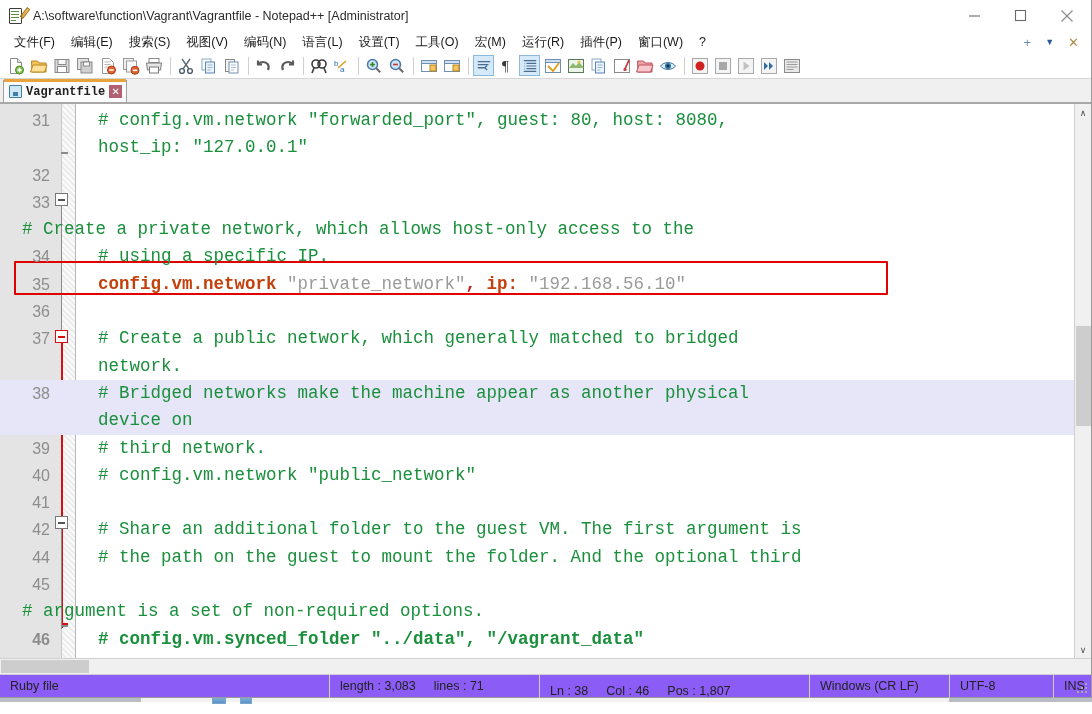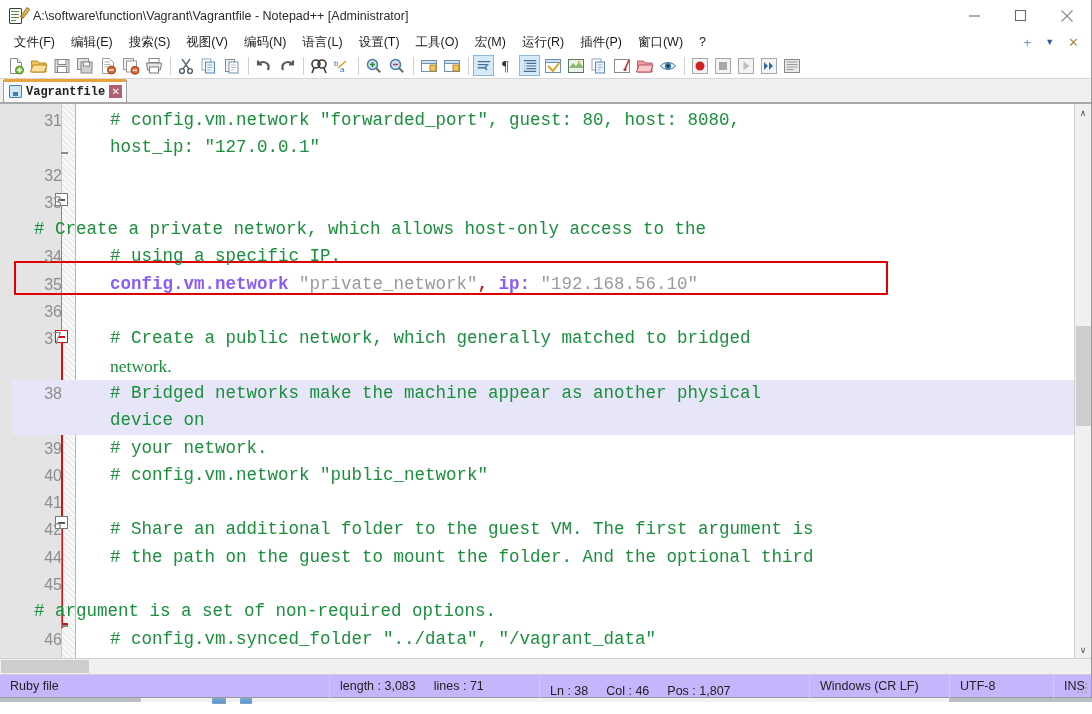--- a/index.html
+++ b/index.html
@@ -160,37 +160,37 @@
   }
   .gutter-stripe {
     position: absolute; right: 0; top: 0; bottom: 0; width: 14px;
     background: repeating-linear-gradient(45deg,#fafafa 0 2px,#ededed 2px 4px);
     border-left: 1px solid #c9c9c9;
   }
   .code-area {
     flex: 1; position: relative; background: #ffffff; overflow: hidden;
   }
   .code-inner {
-    position: absolute; left: 12px; top: 0; right: 0;
+    position: absolute; left: 0; top: 0; right: 0;
     padding-top: 3px;
   }
   .ln-row {
     display: flex; position: relative;
     font-family: "Liberation Mono", monospace;
     font-size: 17.5px; line-height: 27.3px;
     white-space: pre;
   }
   .ln-num {
     width: 76px; flex: none; text-align: right; padding-right: 26px;
     color: #8d8d8d; font-size: 16px; font-family: "Liberation Sans", sans-serif;
     line-height: 27.3px;
   }
   .ln-code { padding-left: 22px; flex: 1; }
   .cmt { color: #1a8f3c; }
-  .kw  { color: #8b5cf6; font-weight: bold; }
+  .kw  { color: #c2410c; font-weight: bold; }
   .str { color: #9a9a9a; }
   .op  { color: #c02020; font-weight: bold; }
   .hl-line { background: #e6e6f8; }
 
   
   .fold-overlay { position: absolute; left: 0; top: 0; width: 76px; height: 100%;
     pointer-events: none; }
   .fold-box {
     position: absolute; width: 13px; height: 13px; background: #fff;
     border: 1px solid #777; left: 55px;
@@ -237,21 +237,21 @@
     height: 16px; background: #f0f0f0; flex: none;
     border-top: 1px solid #cfcfcf; position: relative;
   }
   .hs-thumb {
     position: absolute; top: 1px; left: 1px; height: 13px; width: 88px;
     background: #cdcdcd;
   }
 
   
   .statusbar {
-    height: 23px; background: #c4b5fd; flex: none;
+    height: 23px; background: #8b5cf6; flex: none;
     display: flex; align-items: center; position: relative;
     border-top: 1px solid #cfcfcf;
     font-size: 12.5px; color: #222;
   }
   .sb-cell {
     height: 23px; display: flex; align-items: center; padding-left: 10px;
     border-right: 1px solid #cfcfcf; white-space: nowrap;
     font-family: "Liberation Sans", sans-serif;
   }
   .sb-group { display: flex; align-items: center; gap: 18px; }
@@ -589,30 +589,30 @@
       <div class="code-area">
         <div class="code-inner" id="code-lines">
             <div class="ln-row" style="position: relative; z-index: 1;"><div class="ln-num">31</div><div class="ln-code"><span class="cmt"># config.vm.network "forwarded_port", guest: 80, host: 8080,</span></div></div>
             <div class="ln-row" style="position: relative; z-index: 1;"><div class="ln-num"></div><div class="ln-code"><span class="cmt">host_ip: "127.0.0.1"</span></div></div>
             <div class="ln-row" style="position: relative; z-index: 1;"><div class="ln-num">32</div><div class="ln-code"><span class="cmt"></span></div></div>
             <div class="ln-row" style="position: relative; z-index: 1; flex-direction: column;"><div class="ln-num">33</div><div class="ln-code"><span class="cmt"># Create a private network, which allows host-only access to the</span></div></div>
             <div class="ln-row" style="position: relative; z-index: 1;"><div class="ln-num">34</div><div class="ln-code"><span class="cmt"># using a specific IP.</span></div></div>
             <div class="ln-row" style="position: relative; z-index: 1;"><div class="ln-num">35</div><div class="ln-code"><span class="kw">config.vm.network </span><span class="str">"private_network"</span><span class="op">, </span><span class="kw">ip: </span><span class="str">"192.168.56.10"</span></div></div>
             <div class="ln-row" style="position: relative; z-index: 1;"><div class="ln-num">36</div><div class="ln-code"><span class="cmt"></span></div></div>
             <div class="ln-row" style="position: relative; z-index: 1;"><div class="ln-num">37</div><div class="ln-code"><span class="cmt"># Create a public network, which generally matched to bridged</span></div></div>
-            <div class="ln-row" style="position: relative; z-index: 1; font-family: Liberation Serif, serif;"><div class="ln-num"></div><div class="ln-code"><span class="cmt">network.</span></div></div>
+            <div class="ln-row" style="position: relative; z-index: 1;"><div class="ln-num"></div><div class="ln-code"><span class="cmt">network.</span></div></div>
             <div class="ln-row hl-line" style="position: relative; z-index: 1;"><div class="ln-num" style="background: transparent;">38</div><div class="ln-code"><span class="cmt"># Bridged networks make the machine appear as another physical</span></div></div>
             <div class="ln-row hl-line" style="position: relative; z-index: 1;"><div class="ln-num" style="background: transparent;"></div><div class="ln-code"><span class="cmt">device on</span></div></div>
-            <div class="ln-row" style="position: relative; z-index: 1;"><div class="ln-num">39</div><div class="ln-code"><span class="cmt"># your network.</span></div></div>
+            <div class="ln-row" style="position: relative; z-index: 1;"><div class="ln-num">39</div><div class="ln-code"><span class="cmt"># third network.</span></div></div>
             <div class="ln-row" style="position: relative; z-index: 1;"><div class="ln-num">40</div><div class="ln-code"><span class="cmt"># config.vm.network "public_network"</span></div></div>
             <div class="ln-row" style="position: relative; z-index: 1; justify-content: space-between;"><div class="ln-num">41</div><div class="ln-code"><span class="cmt"></span></div></div>
             <div class="ln-row" style="position: relative; z-index: 1;"><div class="ln-num">42</div><div class="ln-code"><span class="cmt"># Share an additional folder to the guest VM. The first argument is</span></div></div>
             <div class="ln-row" style="position: relative; z-index: 1;"><div class="ln-num">44</div><div class="ln-code"><span class="cmt"># the path on the guest to mount the folder. And the optional third</span></div></div>
             <div class="ln-row" style="position: relative; z-index: 1; flex-direction: column;"><div class="ln-num">45</div><div class="ln-code"><span class="cmt"># argument is a set of non-required options.</span></div></div>
-            <div class="ln-row" style="position: relative; z-index: 1;"><div class="ln-num">46</div><div class="ln-code"><span class="cmt"># config.vm.synced_folder "../data", "/vagrant_data"</span></div></div>
+            <div class="ln-row" style="position: relative; z-index: 1; font-weight: bold;"><div class="ln-num">46</div><div class="ln-code"><span class="cmt"># config.vm.synced_folder "../data", "/vagrant_data"</span></div></div>
             <div class="ln-row" style="position: relative; z-index: 1;"><div class="ln-num">47</div><div class="ln-code"><span class="cmt"></span></div></div>
           </div>
 
         <div class="gutter" style="position:absolute;left:0;top:0;bottom:0;width:76px;z-index:0;">
           <div class="gutter-stripe"></div>
         </div>
 
         <div class="fold-overlay">
           <div class="fold-line" style="top:96px;height:146px;"></div>
           <div class="fold-tick" style="top:48px;width:7px;"></div>

